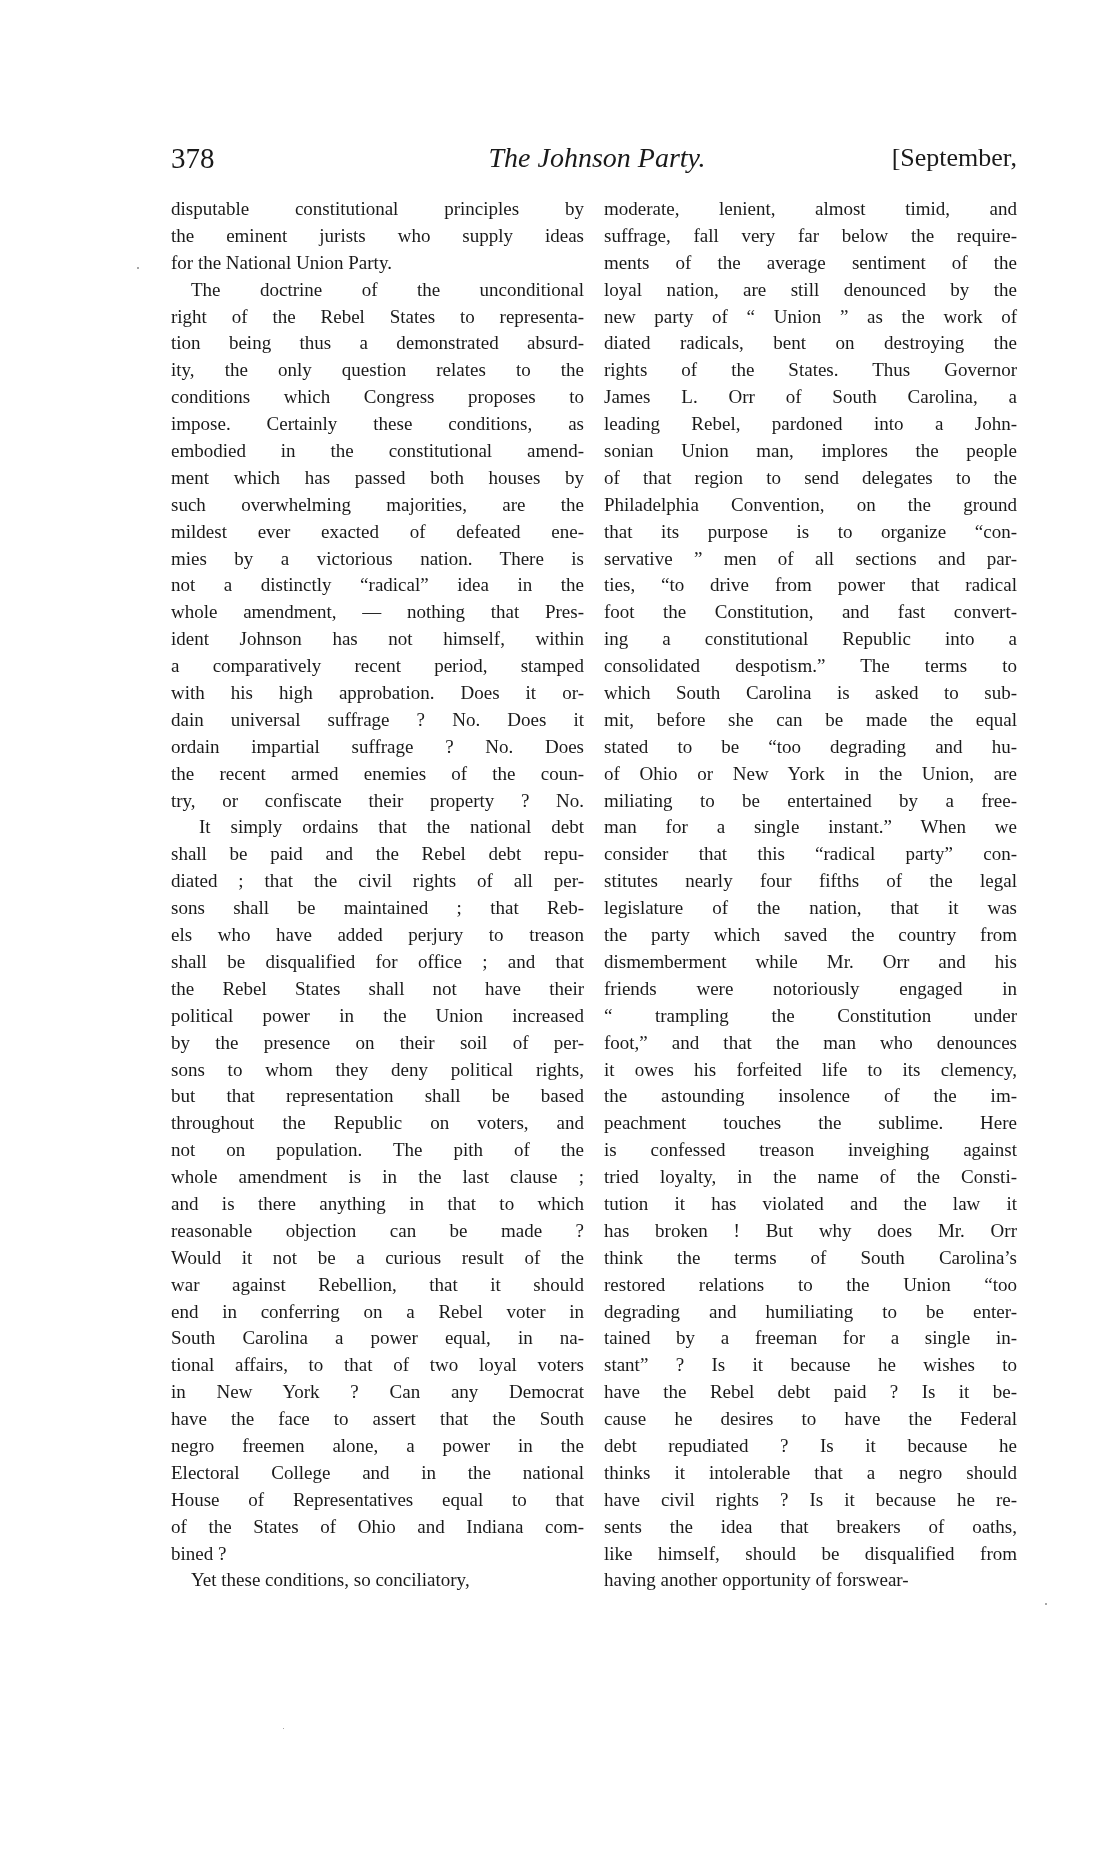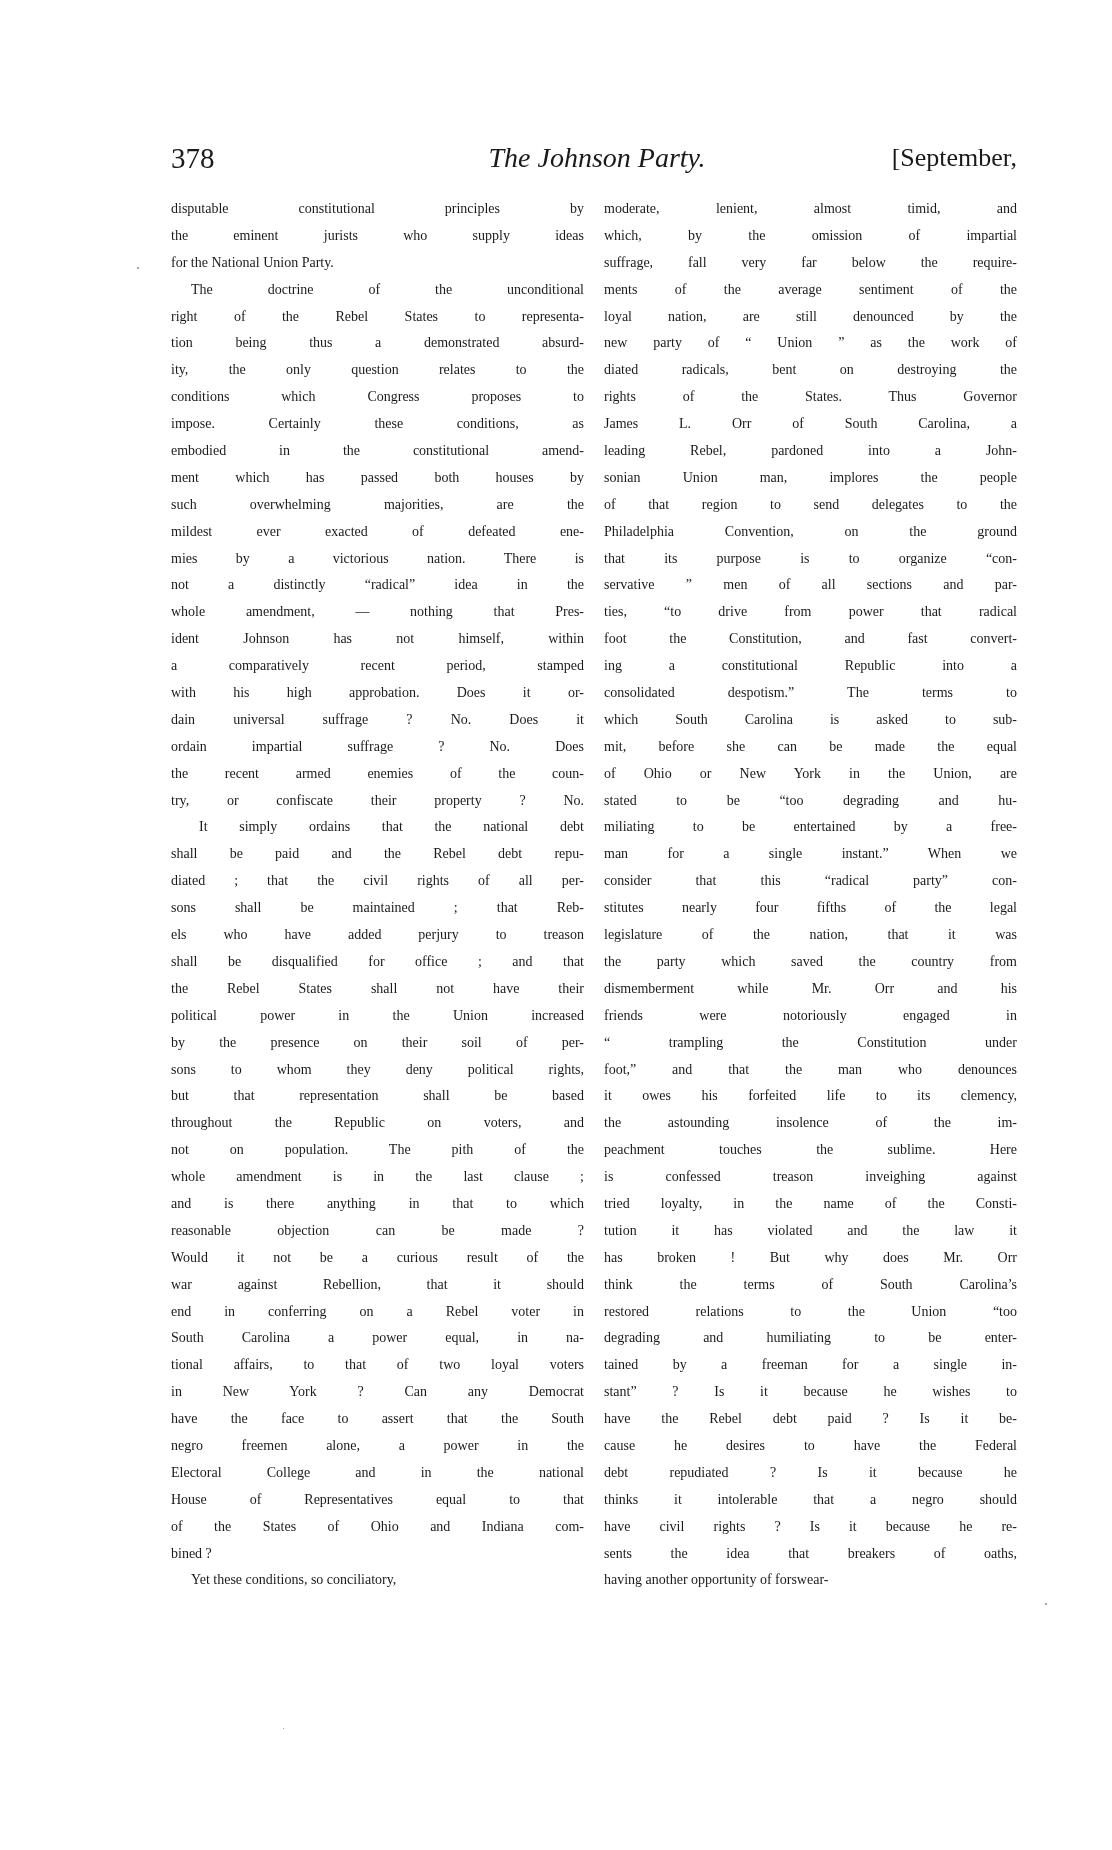--- a/index.html
+++ b/index.html
@@ -45,21 +45,21 @@
     position: absolute;
     right: 0;
     top: 0;
     font-size: 26px;
     line-height: 36px;
   }
   .column {
     position: absolute;
     top: 196px;
     width: 413px;
-    font-size: 14px;
+    font-size: 19px;
     line-height: 26.9px;
   }
   .column.left { left: 171px; }
   .column.right { left: 604px; }
   .line {
     display: block;
     height: 26.9px;
     white-space: nowrap;
     text-align: justify;
     text-align-last: justify;
@@ -137,42 +137,41 @@
     <span class="line"><span style="white-space: nowrap;">have the face to assert that the South</span></span>
     <span class="line"><span style="white-space: nowrap;">negro freemen alone, a power in the</span></span>
     <span class="line"><span style="white-space: nowrap;">Electoral College and in the national</span></span>
     <span class="line"><span style="white-space: nowrap;">House of Representatives equal to that</span></span>
     <span class="line"><span style="white-space: nowrap;">of the States of Ohio and Indiana com-</span></span>
     <span class="line last">bined ?</span>
     <span class="line indent last">Yet these conditions, so conciliatory,</span>
   </div>
 <div class="column right" id="col-right">
     <span class="line"><span style="white-space: nowrap;">moderate, lenient, almost timid, and</span></span>
-    <span class="line"><span style="white-space: nowrap;">which, by the omission of impartial</span></span>
     <span class="line"><span style="white-space: nowrap;">suffrage, fall very far below the require-</span></span>
     <span class="line"><span style="white-space: nowrap;">ments of the average sentiment of the</span></span>
     <span class="line"><span style="white-space: nowrap;">loyal nation, are still denounced by the</span></span>
     <span class="line"><span style="white-space: nowrap;">new party of “ Union ” as the work of</span></span>
     <span class="line"><span style="white-space: nowrap;">diated radicals, bent on destroying the</span></span>
     <span class="line"><span style="white-space: nowrap;">rights of the States.  Thus Governor</span></span>
     <span class="line"><span style="white-space: nowrap;">James L. Orr of South Carolina, a</span></span>
     <span class="line"><span style="white-space: nowrap;">leading Rebel, pardoned into a John-</span></span>
     <span class="line"><span style="white-space: nowrap;">sonian Union man, implores the people</span></span>
     <span class="line"><span style="white-space: nowrap;">of that region to send delegates to the</span></span>
     <span class="line"><span style="white-space: nowrap;">Philadelphia Convention, on the ground</span></span>
     <span class="line"><span style="white-space: nowrap;">that its purpose is to organize “con-</span></span>
     <span class="line"><span style="white-space: nowrap;">servative ” men of all sections and par-</span></span>
     <span class="line"><span style="white-space: nowrap;">ties, “to drive from power that radical</span></span>
     <span class="line"><span style="white-space: nowrap;">foot the Constitution, and fast convert-</span></span>
     <span class="line"><span style="white-space: nowrap;">ing a constitutional Republic into a</span></span>
     <span class="line"><span style="white-space: nowrap;">consolidated despotism.”  The terms to</span></span>
     <span class="line"><span style="white-space: nowrap;">which South Carolina is asked to sub-</span></span>
     <span class="line"><span style="white-space: nowrap;">mit, before she can be made the equal</span></span>
+    <span class="line"><span style="white-space: nowrap;">stated to be “too degrading and hu-</span></span>
     <span class="line"><span style="white-space: nowrap;">of Ohio or New York in the Union, are</span></span>
-    <span class="line"><span style="white-space: nowrap;">stated to be “too degrading and hu-</span></span>
     <span class="line"><span style="white-space: nowrap; margin-top: 48px;">miliating to be entertained by a free-</span></span>
     <span class="line"><span style="white-space: nowrap;">man for a single instant.”  When we</span></span>
     <span class="line"><span style="white-space: nowrap;">consider that this “radical party” con-</span></span>
     <span class="line"><span style="white-space: nowrap;">stitutes nearly four fifths of the legal</span></span>
     <span class="line"><span style="white-space: nowrap;">legislature of the nation, that it was</span></span>
     <span class="line"><span style="white-space: nowrap;">the party which saved the country from</span></span>
     <span class="line"><span style="white-space: nowrap;">dismemberment while Mr. Orr and his</span></span>
     <span class="line"><span style="white-space: nowrap;">friends were notoriously engaged in</span></span>
     <span class="line"><span style="white-space: nowrap;">“ trampling the Constitution under</span></span>
     <span class="line"><span style="white-space: nowrap;">foot,” and that the man who denounces</span></span>
@@ -187,18 +186,19 @@
     <span class="line"><span style="white-space: nowrap;">restored relations to the Union “too</span></span>
     <span class="line"><span style="white-space: nowrap;">degrading and humiliating to be enter-</span></span>
     <span class="line"><span style="white-space: nowrap;">tained by a freeman for a single in-</span></span>
     <span class="line"><span style="white-space: nowrap;">stant” ?  Is it because he wishes to</span></span>
     <span class="line"><span style="white-space: nowrap;">have the Rebel debt paid ?  Is it be-</span></span>
     <span class="line"><span style="white-space: nowrap;">cause he desires to have the Federal</span></span>
     <span class="line"><span style="white-space: nowrap;">debt repudiated ?  Is it because he</span></span>
     <span class="line"><span style="white-space: nowrap;">thinks it intolerable that a negro should</span></span>
     <span class="line"><span style="white-space: nowrap;">have civil rights ?  Is it because he re-</span></span>
     <span class="line"><span style="white-space: nowrap;">sents the idea that breakers of oaths,</span></span>
+    <span class="line"><span style="white-space: nowrap;">like himself, should be disqualified from</span></span>
     <span class="line last">having another opportunity of forswear-</span>
   </div>
 
 <span class="speck" style="left:137px;top:267px;"></span>
 <span class="speck" style="left:1045px;top:1603px;"></span>
 <span class="speck" style="left:283px;top:1728px;width:1px;height:1px;"></span>
 
 </body></html>

